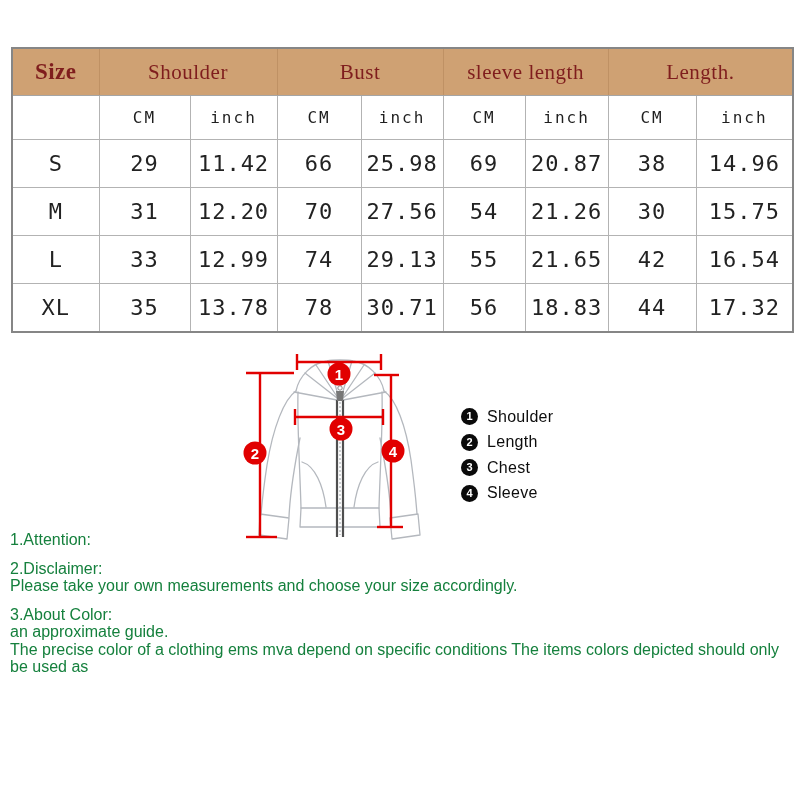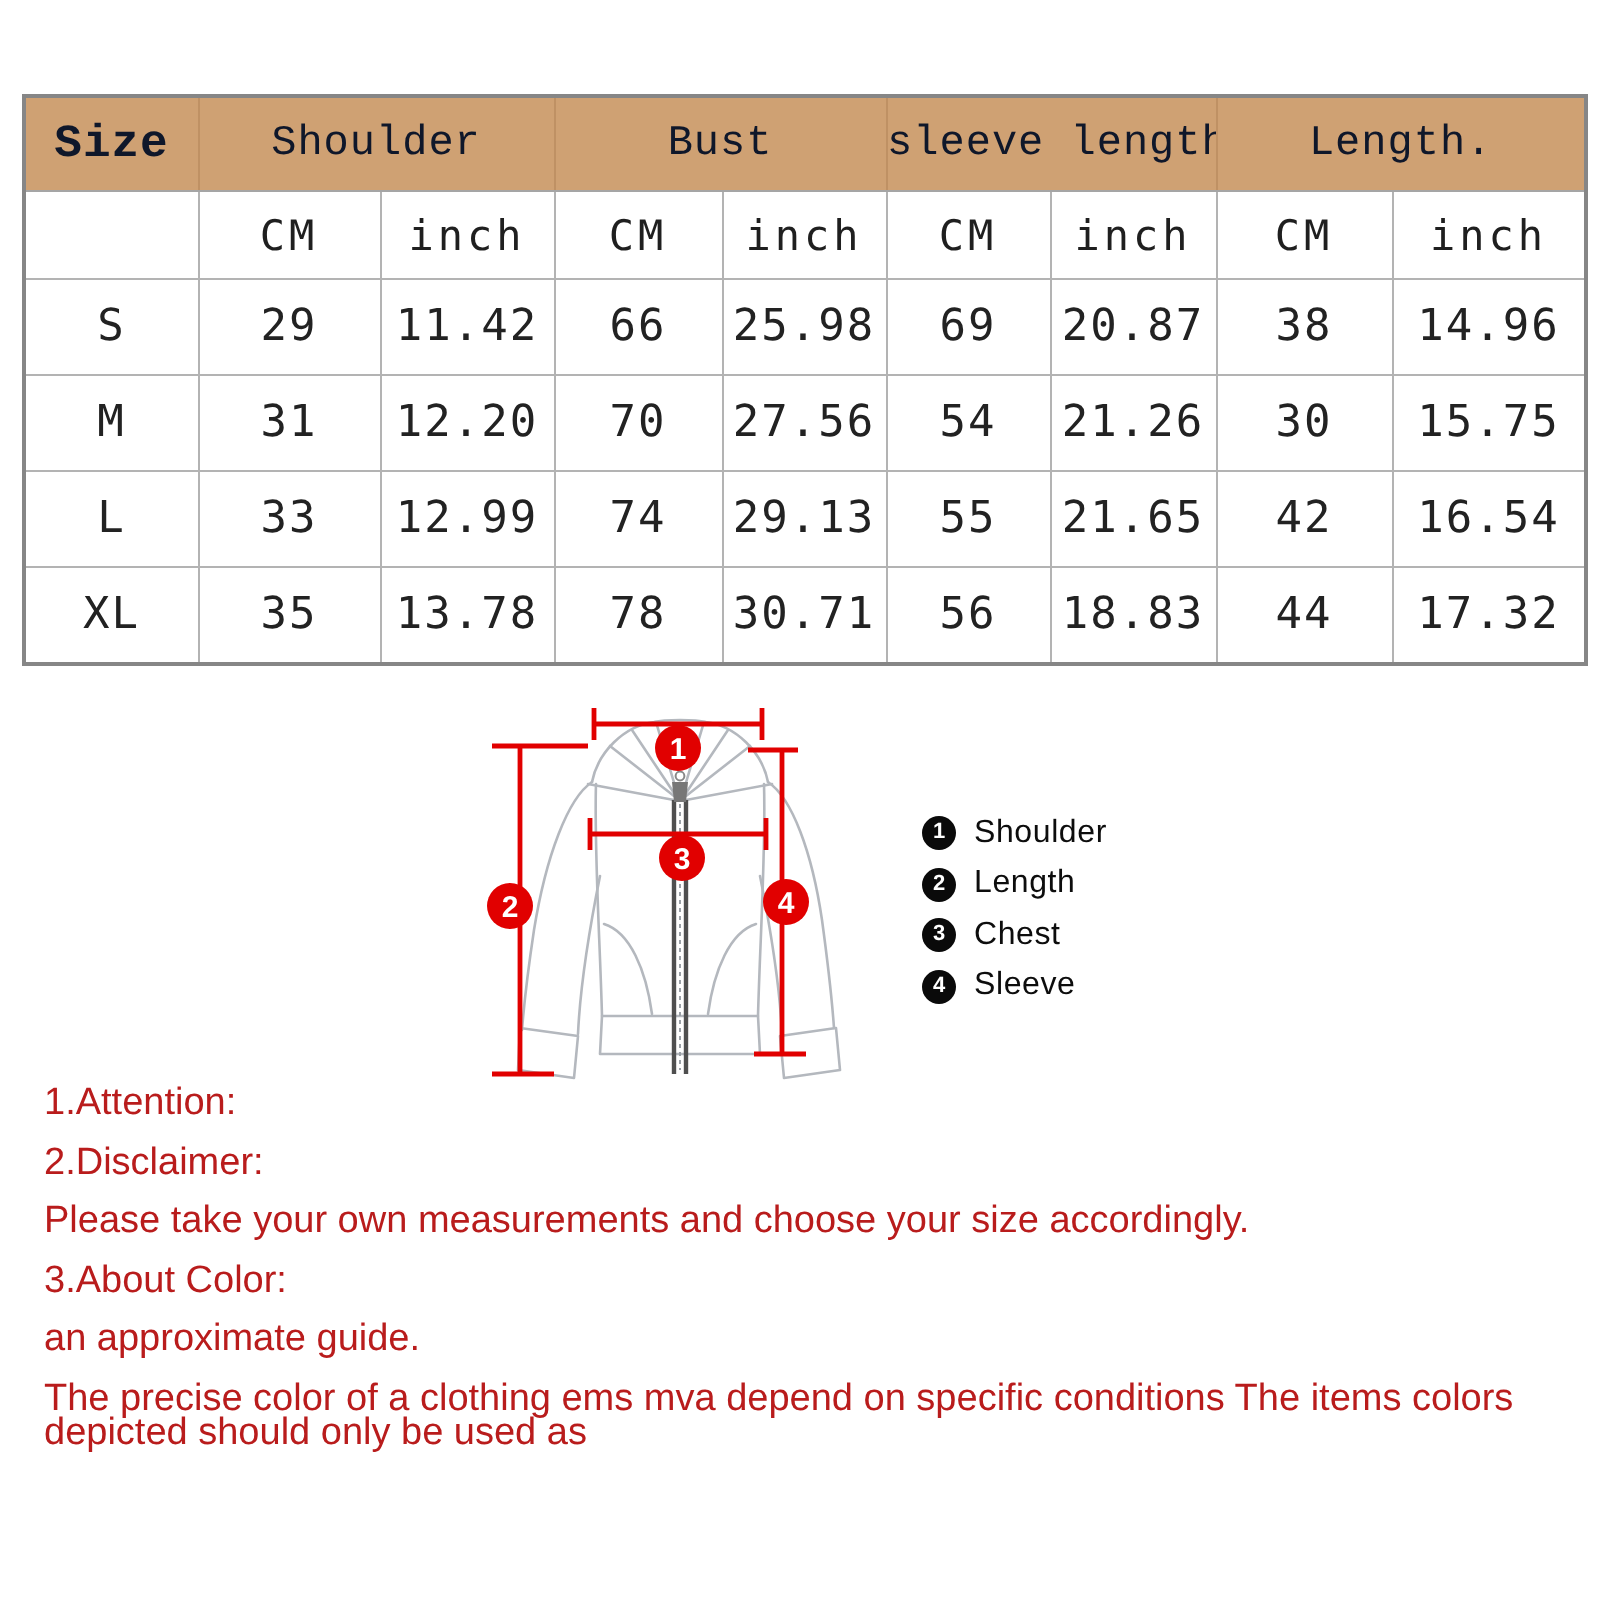--- a/index.html
+++ b/index.html
@@ -12,48 +12,48 @@
   table.size-table{
     border-collapse:collapse;table-layout:fixed;width:781px;
     border:2px solid #868686;
   }
   table.size-table td,table.size-table th{
     border:1px solid #b3b3b3;text-align:center;vertical-align:middle;padding:0;
     overflow:hidden;white-space:nowrap;
   }
   tr.hdr th{
     background:#cfa173;height:46px;
-    color:#0f172a;font-family:Liberation Mono, monospace;
+    color:#7f1d1d;font-family:Liberation Serif, serif;
     font-size:21px;font-weight:400;letter-spacing:.5px;
     border-left:1px solid #bf9164;border-right:1px solid #bf9164;
     border-top:1px solid #cfa173;border-bottom:1px solid #a5a5a5;
   }
   tr.hdr th.corner{font-size:23px;font-weight:700;}
   tr.units td{
     height:43px;font-family:"DejaVu Sans Mono","Liberation Mono",monospace;
-    font-size:21px;color:#1f1f1f;letter-spacing:2px;
+    font-size:16px;color:#1f1f1f;letter-spacing:2px;
   }
   tr.datarow td{
     height:47px;font-family:"DejaVu Sans Mono","Liberation Mono",monospace;
     font-size:22px;color:#222;letter-spacing:1px;
   }
   
   .diagram-svg{position:absolute;left:225px;top:345px;}
   
   .legend{position:absolute;left:461px;top:404px;}
   .legend-item{display:flex;align-items:center;height:25.5px;gap:9px;}
   .legend-dot{
     width:17px;height:17px;border-radius:50%;background:#0a0a0a;flex:0 0 auto;
     color:#fff;font-size:11px;font-weight:700;line-height:17px;text-align:center;
     font-family:"Liberation Sans",sans-serif;
   }
   .legend-label{font-size:16px;color:#0d0d0d;letter-spacing:.3px;}
   
   .notes{position:absolute;left:10px;top:531px;width:786px;}
-  .notes p{margin:12px;font-size:19px;line-height:17.5px;color:#b91c1c;}
+  .notes p{margin:0;font-size:16px;line-height:17.5px;color:#15803d;}
   .notes .sec{margin-bottom:11px;}
 </style>
 </head>
 <body>
 
 <div class="table-wrap">
   <table class="size-table">
     <colgroup>
       <col style="width:87px">
         <col style="width:91px">

